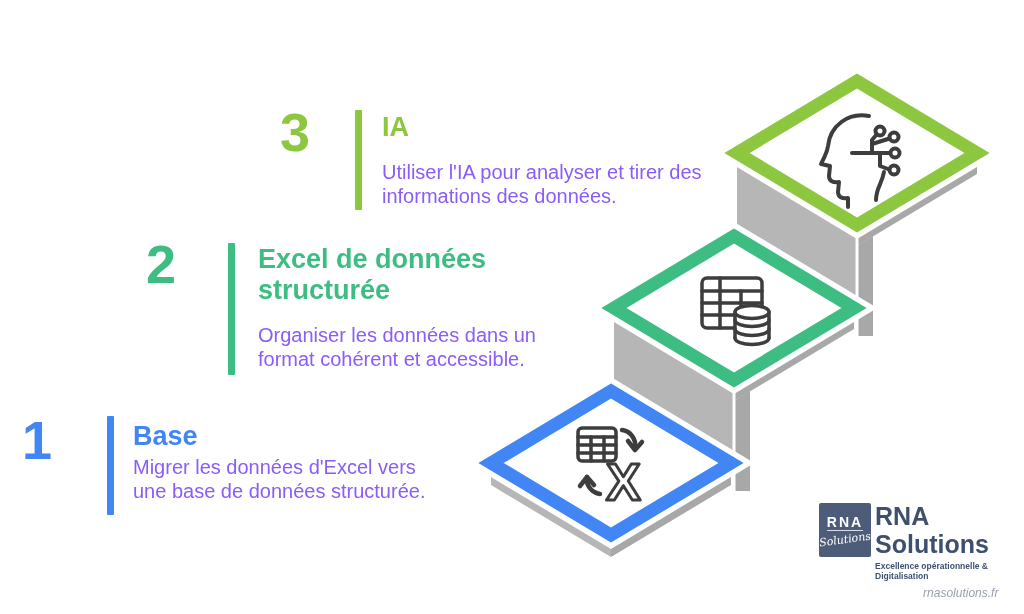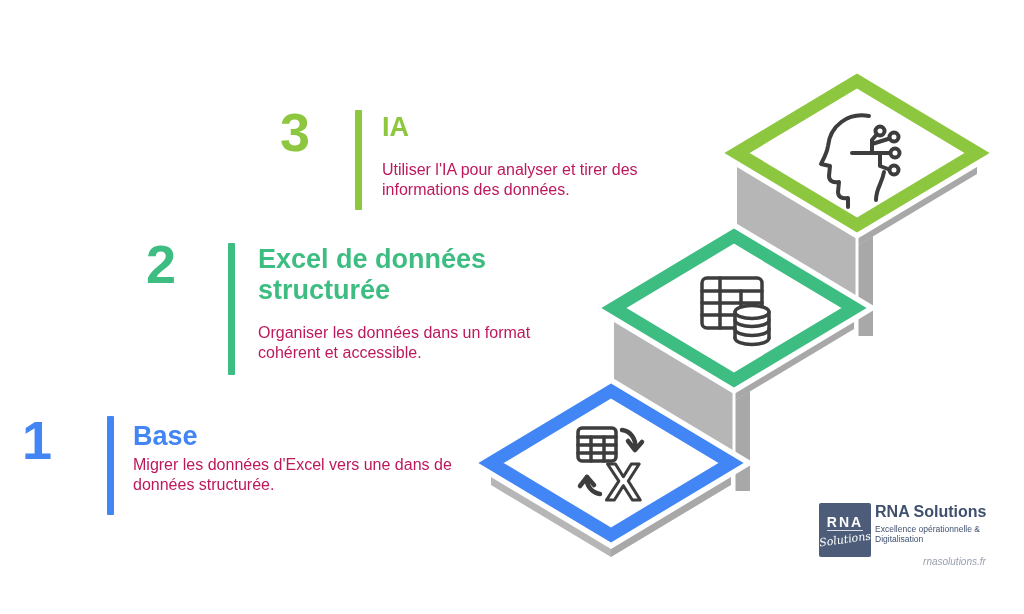--- a/index.html
+++ b/index.html
@@ -4,21 +4,21 @@
 <style>
   html,body{margin:0;padding:0;}
   body{font-family:"Liberation Sans", sans-serif; background:#e9e9e9;}
   #canvas{position:relative;width:1024px;height:614px;background:#ffffff;overflow:hidden;margin:0 auto;}
 
   .abs{position:absolute;}
 
   .step-number{font-weight:bold;font-size:54px;line-height:1;width:64px;text-align:center;}
   .step-bar{width:7px;border-radius:1px;}
   .step-title{font-weight:bold;font-size:27px;line-height:1.15;}
-  .step-desc{font-size:16px;line-height:1.22;color:#be185d;}
+  .step-desc{font-size:20px;line-height:1.22;color:#8b5cf6;}
 
   .c-blue{color:#4285F4;} .bg-blue{background:#4285F4;}
   .c-green{color:#3EBD82;} .bg-green{background:#3EBD82;}
   .c-lime{color:#8DC63F;} .bg-lime{background:#8DC63F;}
 
   
   #n1{left:5px;top:413px;}   #bar1{left:107px;top:416px;height:99px;}
   #t1{left:133px;top:421px;width:260px;}
   #d1{left:133px;top:455px;width:320px;}
   
@@ -30,23 +30,23 @@
   #t3{left:382px;top:112px;width:260px;}
   #d3{left:382px;top:160px;width:340px;}
 
   #stairs{position:absolute;left:0;top:0;width:1024px;height:614px;}
 
   
   #logo{left:819px;top:503px;display:flex;gap:4px;align-items:flex-start;}
   #logo-square{width:54px;height:54px;background:#4D5C78;border-radius:2px;display:flex;flex-direction:column;align-items:center;justify-content:center;color:#fff;}
   #logo-acronym{font-size:14px;font-weight:bold;letter-spacing:2px;line-height:1;border-bottom:1px solid rgba(255,255,255,.8);padding-bottom:1px;}
   #logo-script{font-family:"DejaVu Serif", serif;font-style:italic;font-size:11px;line-height:1;margin-top:3px;transform:rotate(-8deg);}
-  #logo-name{font-size:16px;font-weight:bold;color:#3F506E;line-height:1.1;}
-  #logo-tagline{font-size:8.5px;font-weight:normal;color:#3F506E;margin-top:3px;}
-  #logo-site{font-size:10px;font-style:italic;color:#98A0AE;margin-top:12px;padding-left:48px;}
+  #logo-name{font-size:25px;font-weight:bold;color:#3F506E;line-height:1.1;}
+  #logo-tagline{font-size:8.5px;font-weight:bold;color:#3F506E;margin-top:3px;}
+  #logo-site{font-size:12px;font-style:italic;color:#98A0AE;margin-top:5px;padding-left:48px;}
 </style>
 </head>
 <body>
 
 <div id="canvas">
 
   <svg id="stairs" viewBox="0 0 1024 614">
 
     <g>
       <polygon points="737,153 857,225 857,308 737,236" fill="#B6B6B6"></polygon>
@@ -112,21 +112,21 @@
           <path d="M 580 486 L 587 477 L 594 485"></path>
         </g>
         <text x="606" y="500" font-family="Liberation Sans, sans-serif" font-weight="bold" font-size="52" fill="#ffffff" stroke="#3D3D3D" stroke-width="3">X</text>
       </g>
     </g>
   </svg>
 
   <div class="abs step-number c-blue" id="n1">1</div>
   <div class="abs step-bar bg-blue" id="bar1"></div>
   <div class="abs step-title c-blue" id="t1">Base</div>
-  <div class="abs step-desc" id="d1">Migrer les données d'Excel vers une dans de données structurée.</div>
+  <div class="abs step-desc" id="d1">Migrer les données d'Excel vers une base de données structurée.</div>
 
   <div class="abs step-number c-green" id="n2">2</div>
   <div class="abs step-bar bg-green" id="bar2"></div>
   <div class="abs step-title c-green" id="t2">Excel de données structurée</div>
   <div class="abs step-desc" id="d2">Organiser les données dans un format cohérent et accessible.</div>
 
   <div class="abs step-number c-lime" id="n3">3</div>
   <div class="abs step-bar bg-lime" id="bar3"></div>
   <div class="abs step-title c-lime" id="t3">IA</div>
   <div class="abs step-desc" id="d3">Utiliser l'IA pour analyser et tirer des informations des données.</div>

